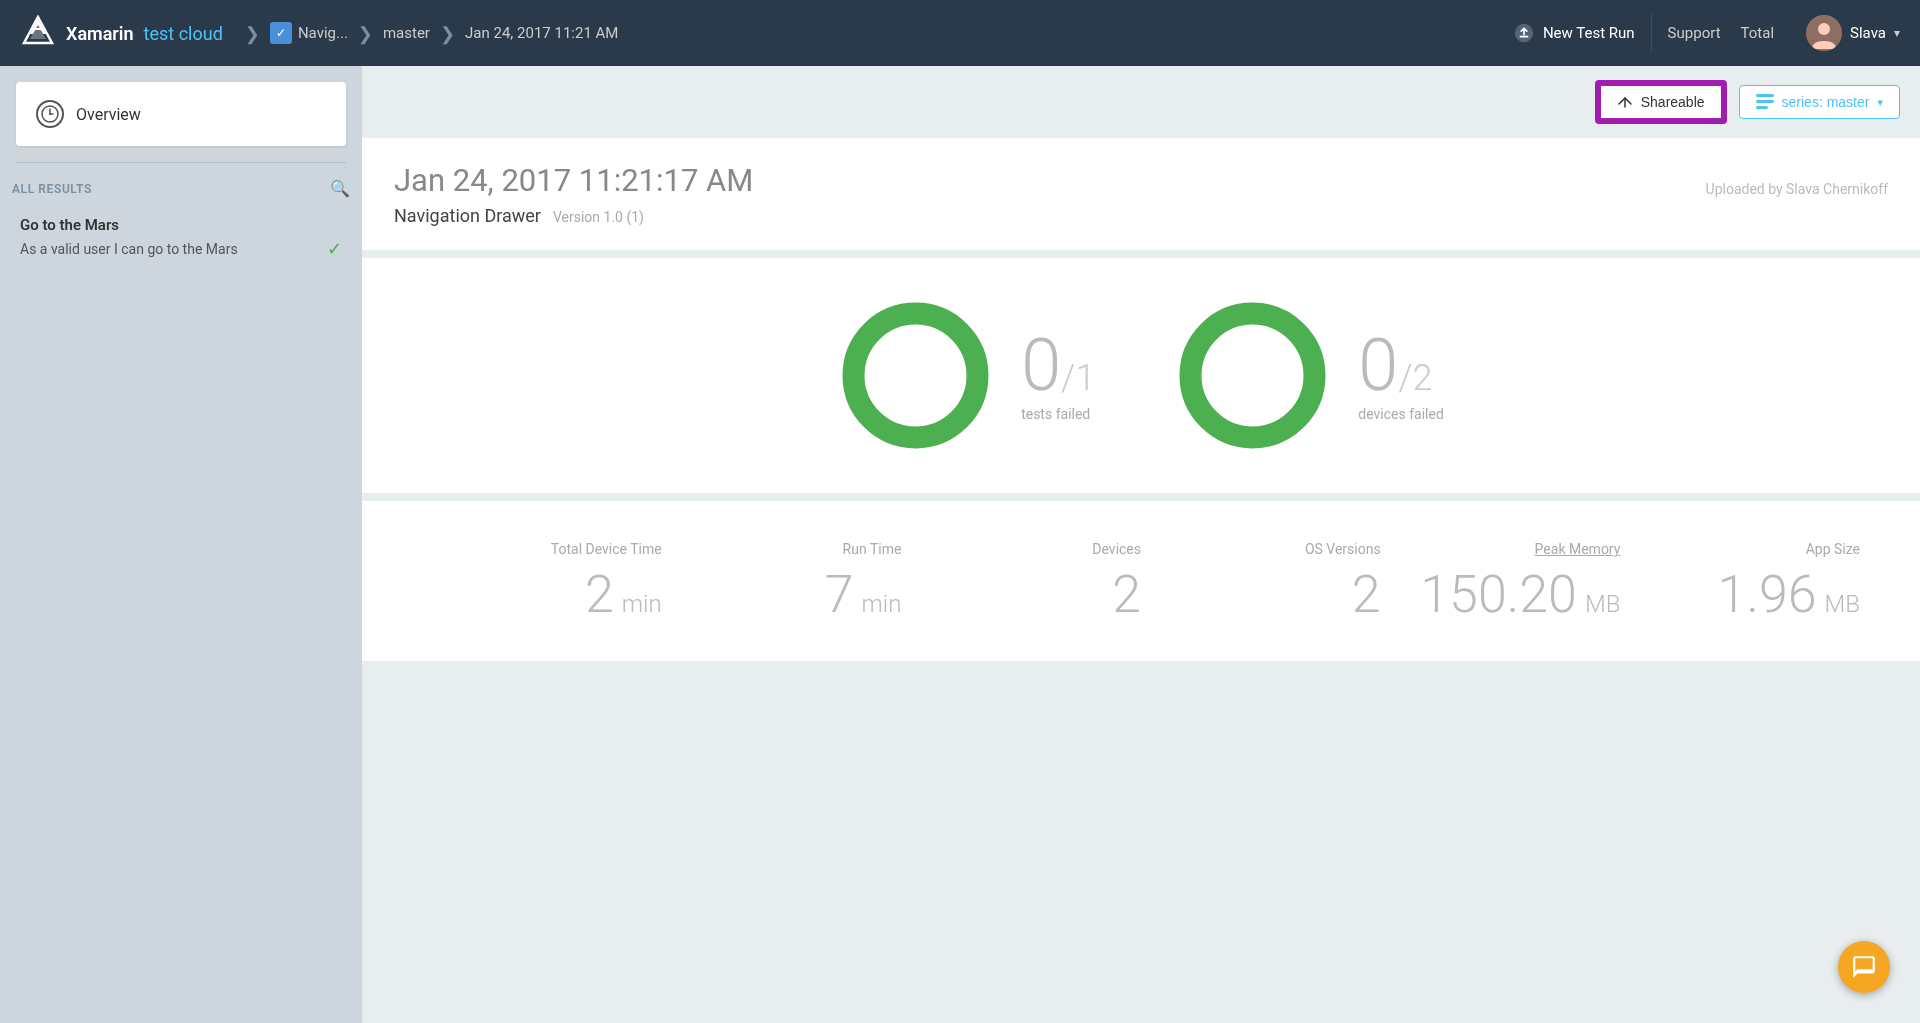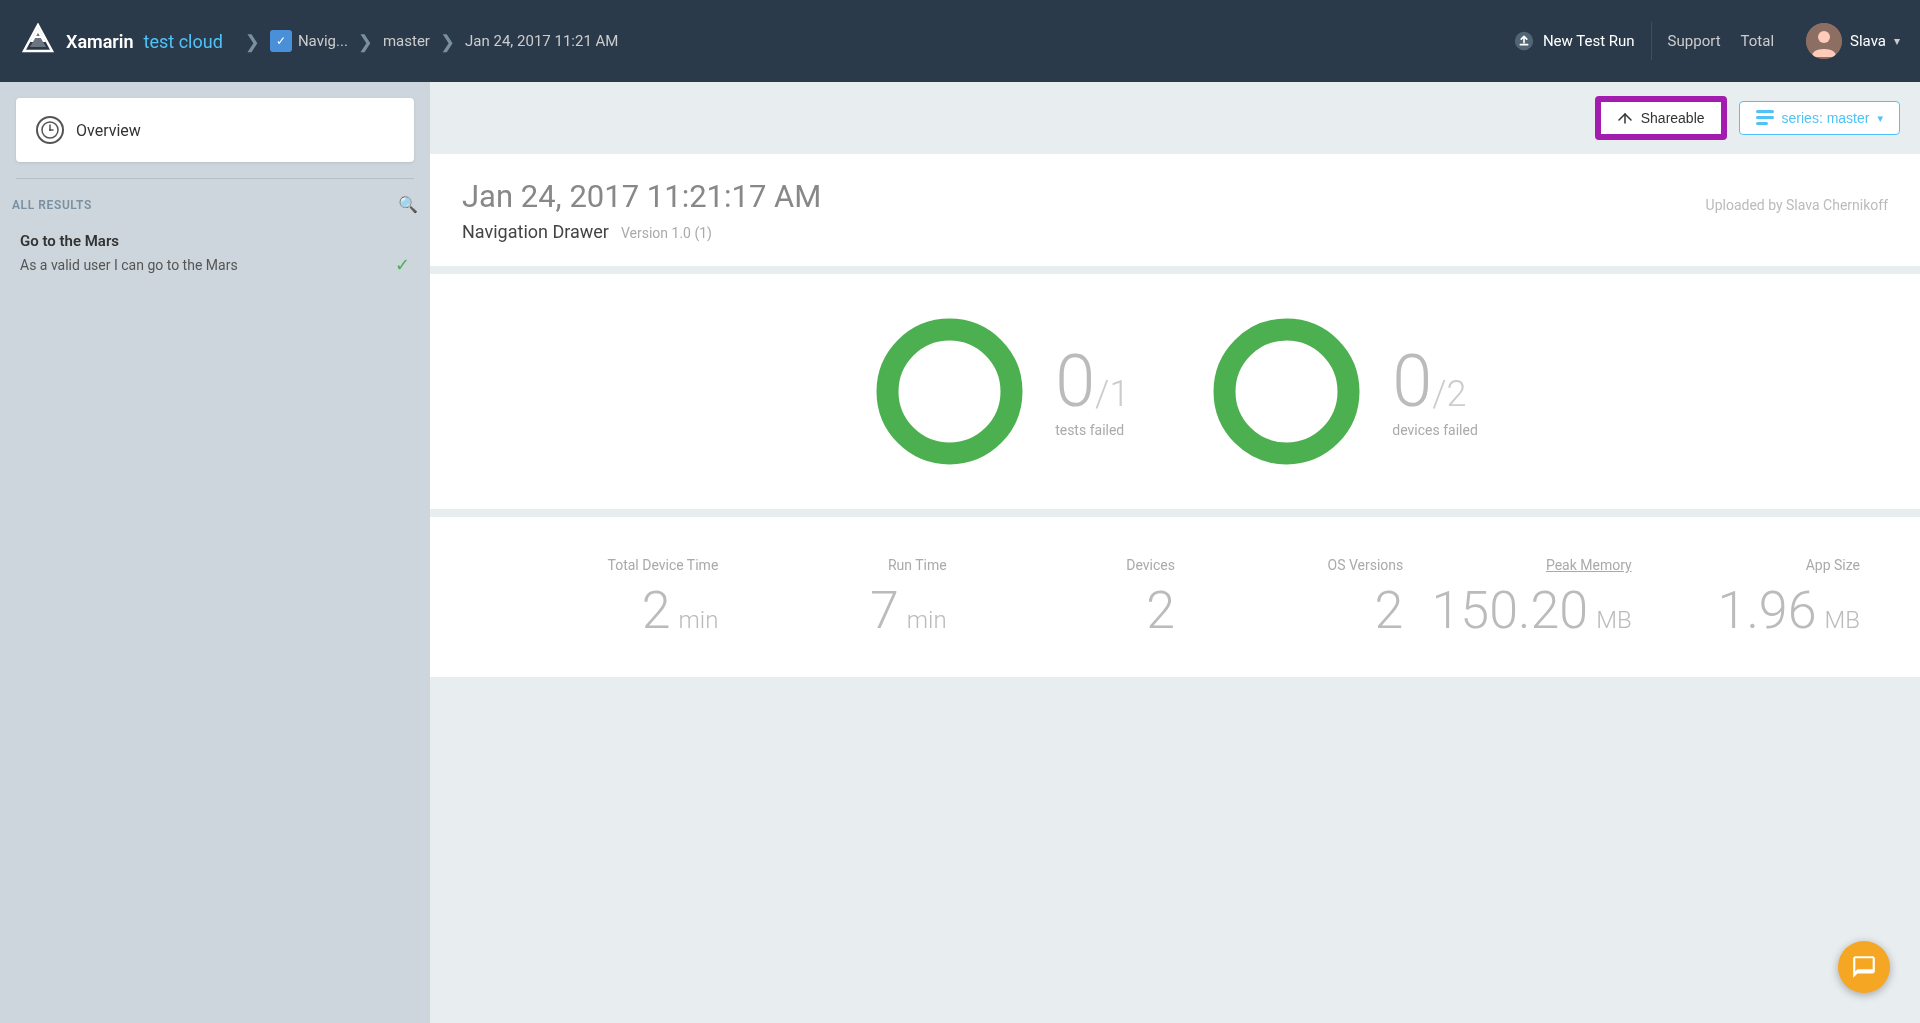--- a/index.html
+++ b/index.html
@@ -1,21 +1,21 @@
 <!DOCTYPE html>
 <html><head>
   <meta charset="utf-8">
   <style>
     * { box-sizing: border-box; margin: 0; padding: 0; }
     body { font-family: -apple-system, BlinkMacSystemFont, 'Segoe UI', Roboto, sans-serif; background: #d9e0e6; display: flex; flex-direction: column; height: 1023px; overflow: hidden; }
 
     
     .navbar {
       background: #2b3a4a;
-      height: 82px;
+      height: 66px;
       display: flex;
       align-items: center;
       padding: 0 20px;
       flex-shrink: 0;
       gap: 0;
     }
     .nav-logo {
       display: flex;
       align-items: center;
       gap: 10px;
@@ -107,21 +107,21 @@
 
     
     .layout {
       display: flex;
       flex: 1;
       overflow: hidden;
     }
 
     
     .sidebar {
-      width: 430px;
+      width: 362px;
       background: #cdd6dc;
       flex-shrink: 0;
       display: flex;
       flex-direction: column;
     }
     .sidebar-overview {
       background: #fff;
       margin: 16px;
       border-radius: 4px;
       padding: 18px 20px;

